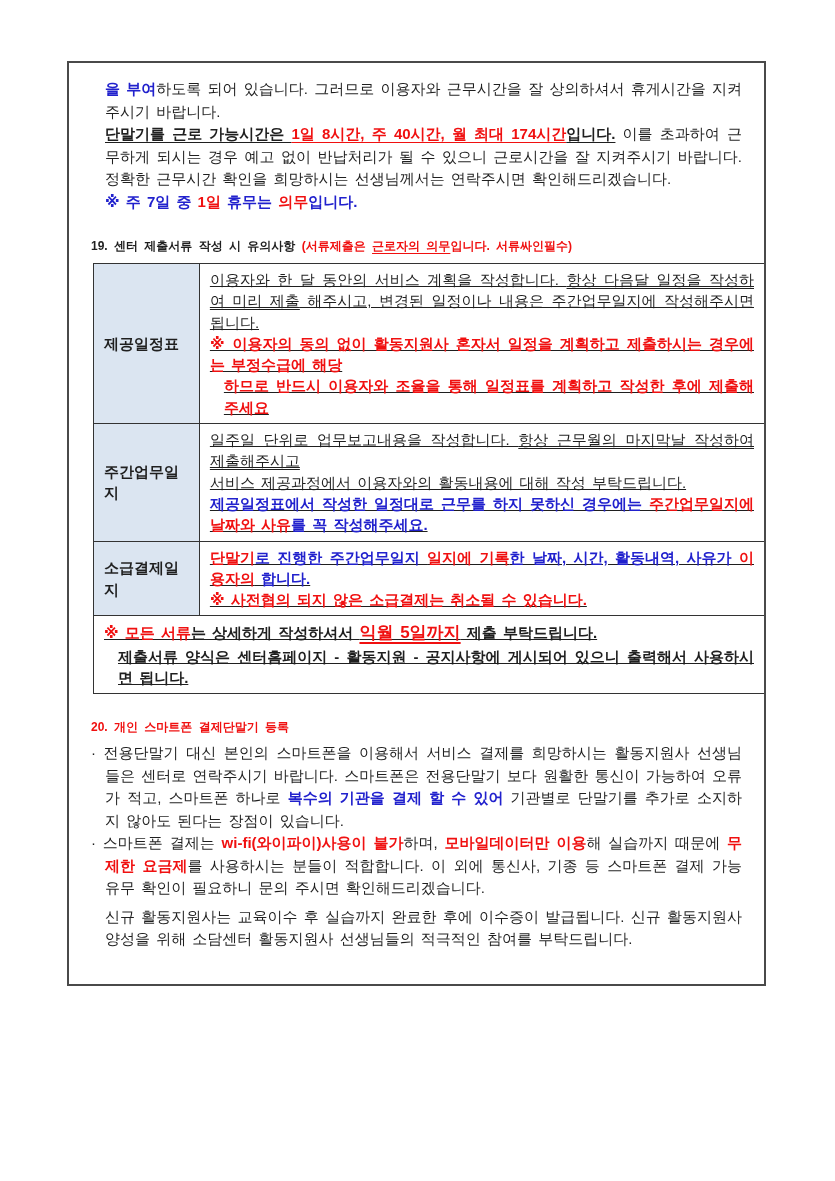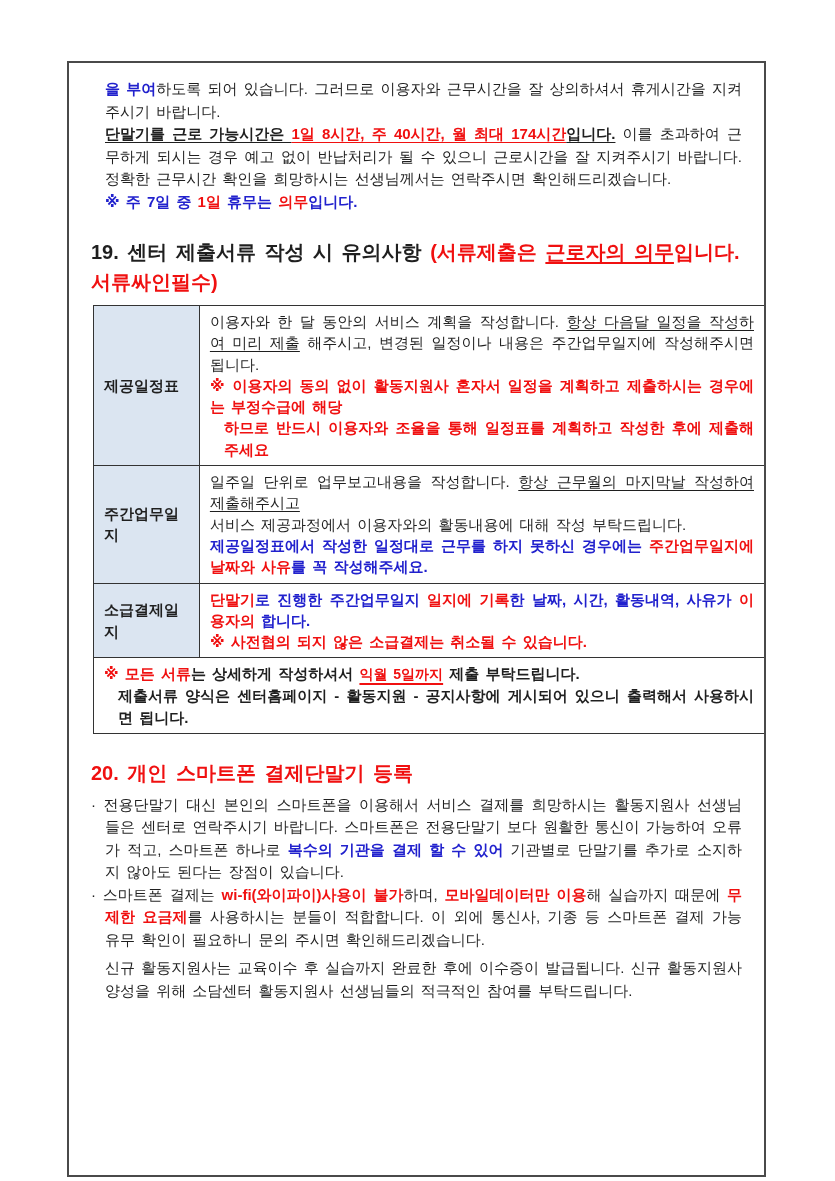--- a/index.html
+++ b/index.html
@@ -3,40 +3,40 @@
 <meta charset="utf-8">
 <style>
   :root{
     --red:#f01010; --blue:#2121cd; --ink:#1f1f1f; --label-bg:#dbe5f1;
     --border:#333333; --page-border:#4a4a4a; --link:#1a1ae0;
   }
   *{box-sizing:border-box; margin:0; padding:0;}
   html,body{width:835px; height:1181px; background:#ffffff;
     font-family:"Liberation Sans","DejaVu Sans",sans-serif; color:var(--ink);}
   .page{
-    position:absolute; left:67px; top:61px; width:699px; height:1116px;
+    position:absolute; left:67px; top:61px; width:699px; height:925px;
     border:2px solid var(--page-border); padding:15px 22px 10px 22px;
     overflow:hidden; font-size:15px; line-height:1.5; text-align:justify;
     word-spacing:2px;
   }
   .bold{font-weight:bold;}
   .red{color:var(--red);}
   .blue{color:var(--blue);}
   .u{text-decoration:underline; text-underline-offset:3px;}
   .indent{padding-left:14px;}
   .hang{padding-left:14px; text-indent:-14px;}
-  .sec-title{font-size:20px; font-weight:bold; text-align:left; word-spacing:3px;}
+  .sec-title{font-size:12px; font-weight:bold; text-align:left; word-spacing:3px;}
   .gap-lg{margin-top:24px;}
   .gap-sm{margin-top:6px;}
   
   table.doc{border-collapse:collapse; width:672px; margin:8px 0 0 2px; line-height:1.42;}
   table.doc td{border:1.5px solid var(--border); padding:5px 10px; vertical-align:middle;}
   td.lbl{background:var(--label-bg); width:106px; text-align:left; font-weight:bold; padding:5px 4px;}
-  td.cnt{width:566px;}
-  .big-red{font-size:14px; font-weight:bold; color:var(--red);
+  td.cnt{width:566px;text-decoration:underline;}
+  .big-red{font-size:17px; font-weight:bold; color:var(--red);
     text-decoration:underline; text-underline-offset:4px; text-decoration-thickness:2px;}
 </style>
 </head>
 <body>
 
 <div class="page">
 
   <div class="indent">
     <span class="blue bold">을 부여</span><span>하도록 되어 있습니다. 그러므로 이용자와 근무시간을 잘 상의하셔서 휴게시간을 지켜주시기 바랍니다.</span>
   </div>

